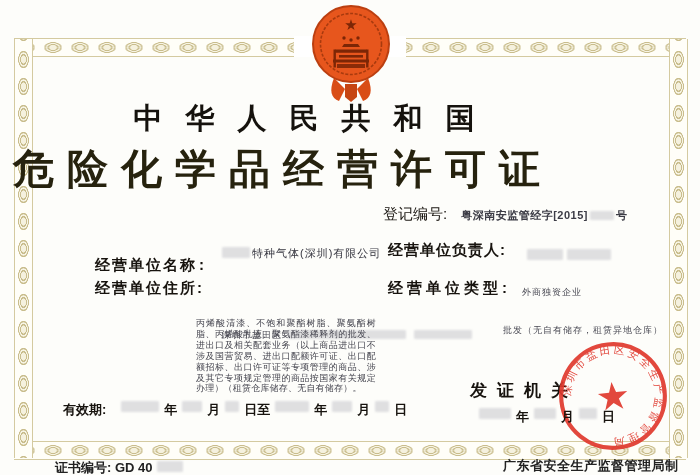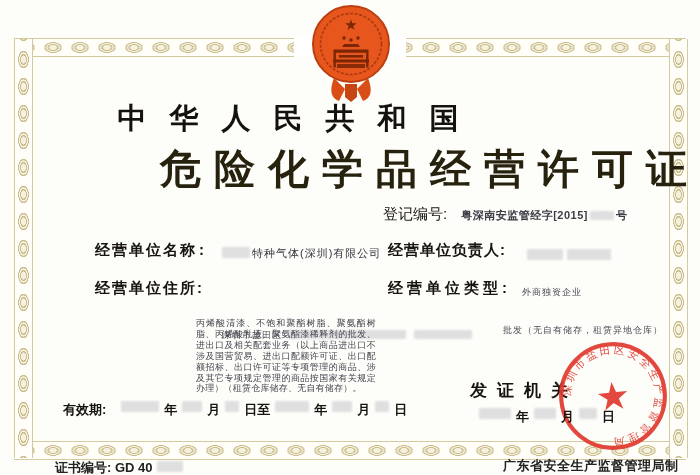--- a/index.html
+++ b/index.html
@@ -28,26 +28,26 @@
   }
   .band.top{top:38px;}
   .band.bottom{top:441px;}
   .band.left{left:14px;}
   .band.right{left:669px;}
 
   .emblem-backing{left:294px;top:36px;width:112px;height:21px;background:#fff;}
 
   
   .country{
-    left:0;top:99px;width:576px;text-align:center;
+    left:16px;top:99px;width:576px;text-align:center;
     font-size:29px;font-weight:bold;letter-spacing:23px;text-indent:23px;
     color:#15120d;
   }
   .main-title{
-    left:0;top:142px;width:700px;text-align:right;
+    left:0;top:142px;width:700px;text-align:left;
     font-size:41px;font-weight:bold;letter-spacing:13px;text-indent:13px;
     color:#26220e;
   }
 
   
   .reg-row{left:383px;top:205px;display:flex;align-items:baseline;}
   .reg-label{font-size:15px;font-weight:normal;color:#18140f;}
   .reg-value{font-size:11px;font-weight:700;color:#3c3c46;margin-left:14px;letter-spacing:.5px;}
 
   
@@ -115,21 +115,21 @@
   </svg>
 
   <div class="abs country">中华人民共和国</div>
   <div class="abs main-title">危险化学品经营许可证</div>
 
   <div class="abs reg-row">
     <span class="reg-label">登记编号:</span>
     <span class="reg-value"><span>粤深南安监管经字[2015]</span><span class="redact sm" style="width:24px;margin:0 2px;"></span><span>号</span></span>
   </div>
 
-  <div class="abs flabel" style="left:95px;top:241px;font-family:Liberation Mono, monospace;">经营单位名称:</div>
+  <div class="abs flabel" style="left:95px;top:256px;font-family:Liberation Mono, monospace;">经营单位名称:</div>
   <div class="abs fvalue" style="left:222px;top:246px;">
     <span class="redact" style="width:28px;margin-right:2px;"></span><span>特种气体(深圳)有限公司</span>
   </div>
   <div class="abs flabel" style="left:388px;top:241px;letter-spacing:1px;text-align:right;">经营单位负责人:</div>
   <div class="abs" style="left:527px;top:245px;">
     <span class="redact" style="width:36px;margin-right:4px;"></span><span class="redact" style="width:44px;"></span>
   </div>
 
   <div class="abs flabel" style="left:95px;top:279px;">经营单位住所:</div>
   <div class="abs fvalue small" style="left:222px;top:285px;margin-top:44px;">

